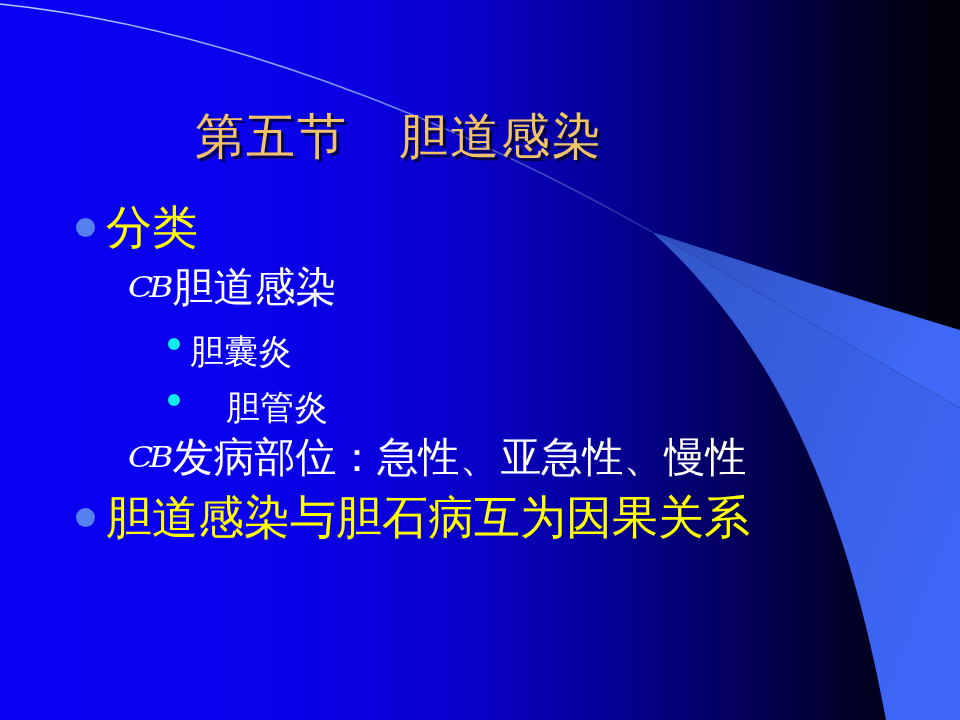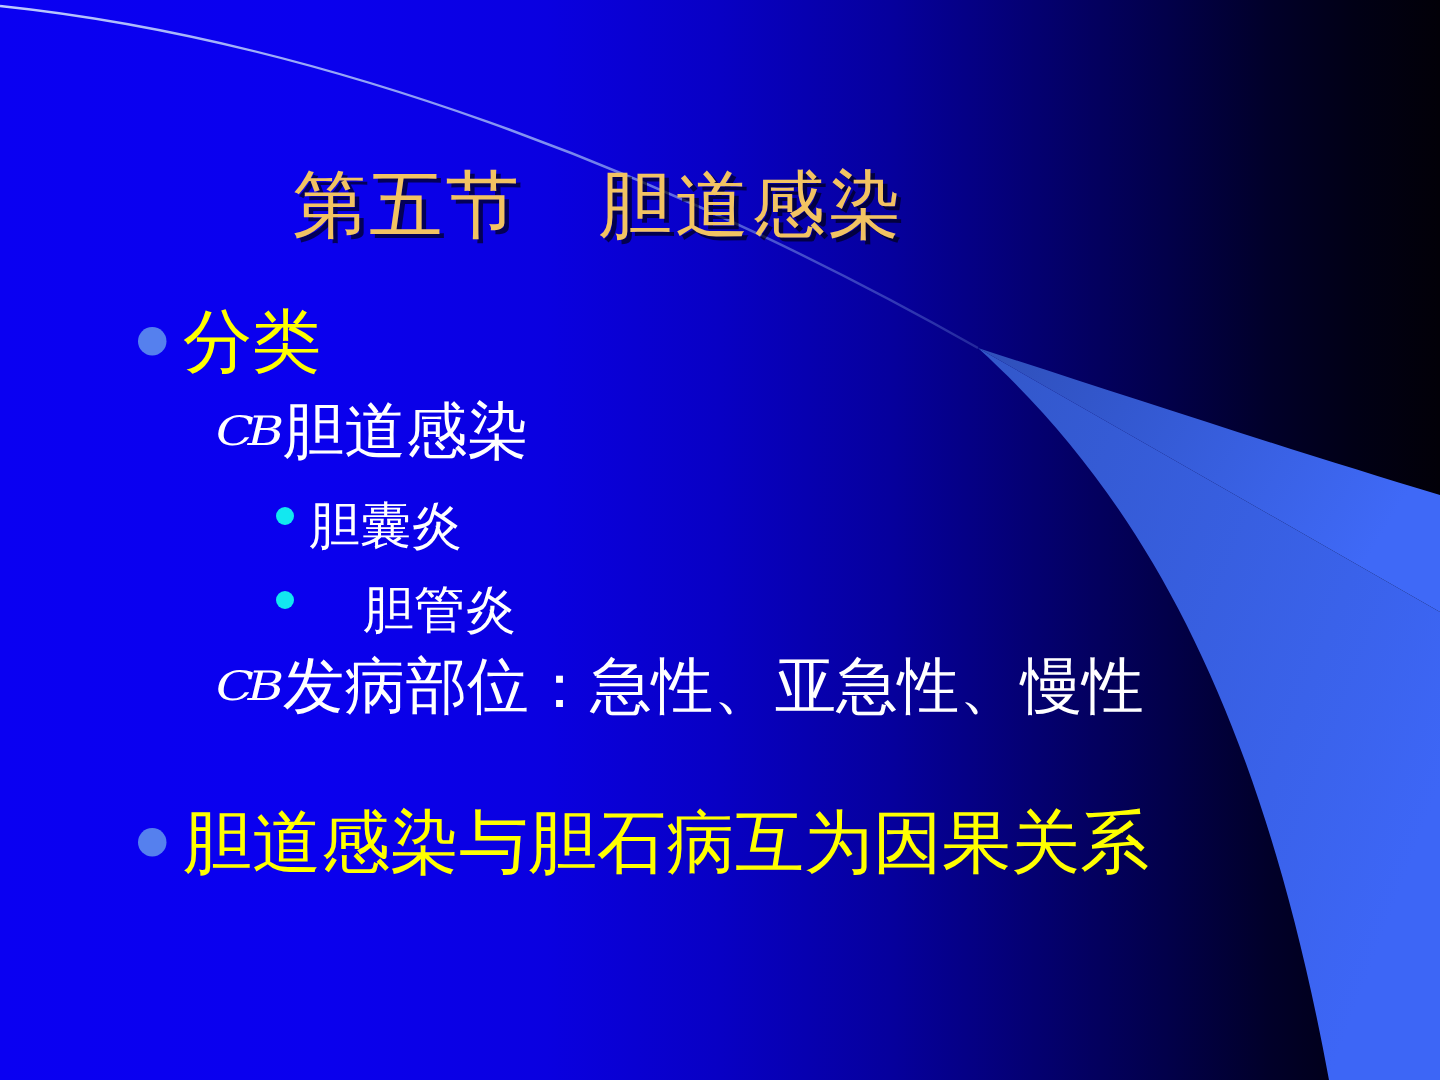--- a/index.html
+++ b/index.html
@@ -53,21 +53,21 @@
     line-height: 1.0;
     letter-spacing: 2px;
     color: #f2c362;
     text-shadow: 3px 3px 0 rgba(0,0,10,0.65);
     white-space: pre;
   }
 
   
   #body-block {
     position: absolute;
-    left: 16px;
+    left: 0;
     top: 196px;
     width: 856px;
   }
   .line {
     display: flex;
     align-items: center;
     white-space: pre;
   }
 
   
@@ -118,21 +118,21 @@
     color: #ffffff;
     margin-top: 14px;
   }
 
   
   #row-0 { margin-left: 76px;  height: 62px; }
   #row-1 { margin-left: 128px; height: 58px; }
   #row-2 { margin-left: 168px; height: 56px; }
   #row-3 { margin-left: 168px; height: 56px; gap: 36px; }
   #row-4 { margin-left: 128px; height: 58px; }
-  #row-5 { margin-left: 76px;  height: 62px; margin-top: 44px; }
+  #row-5 { margin-left: 76px;  height: 62px; }
 
   #row-0 .bullet { margin-right: 11px; }
   #row-1 .bullet { margin-right: 3px;  }
   #row-2 .bullet { margin-right: 10px; }
   #row-3 .bullet { margin-right: 10px; }
   #row-4 .bullet { margin-right: 3px;  }
   #row-5 .bullet { margin-right: 11px; }
 </style>
 </head>
 <body>

